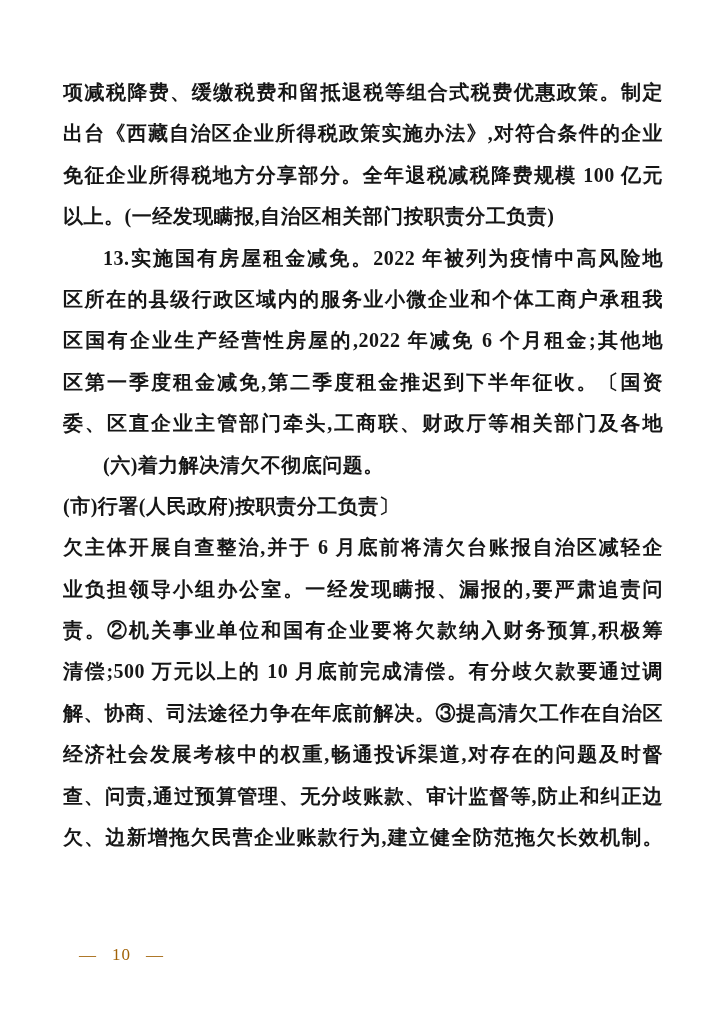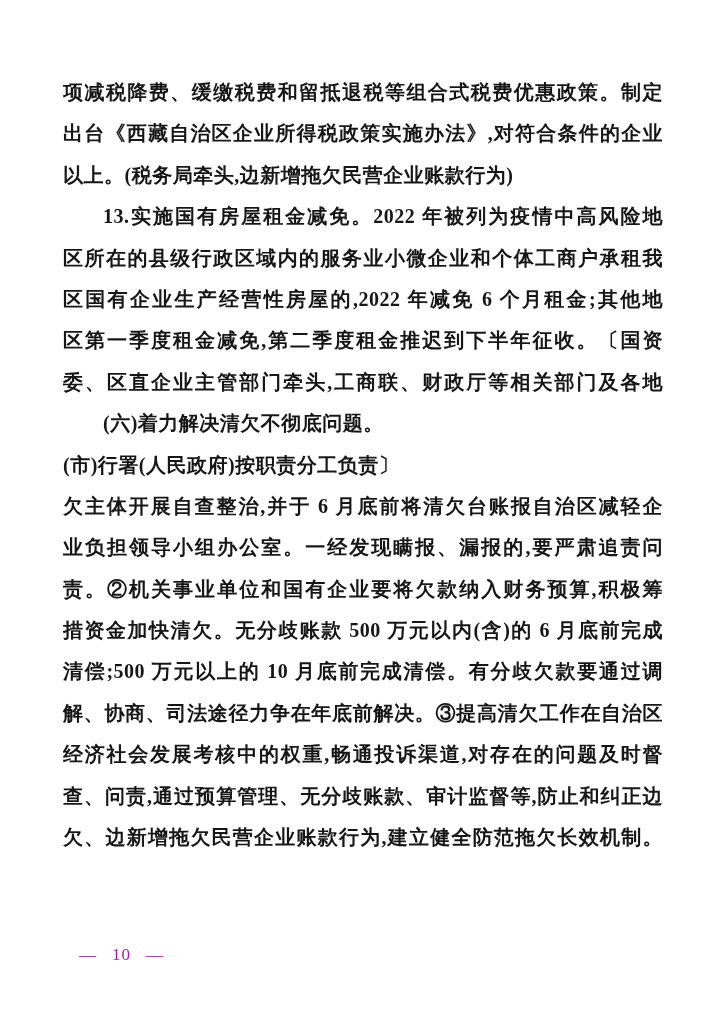--- a/index.html
+++ b/index.html
@@ -43,48 +43,48 @@
   .seg.bold {
     font-weight: 800;
   }
   .footer {
     position: absolute;
     left: 79px;
     top: 942px;
     height: 26px;
     line-height: 26px;
     font-size: 17px;
-    color: #a21caf;
+    color: #a16207;
     letter-spacing: 1px;
   }
   .footer .pn {
     margin: 0 15px;
   }
 </style>
 </head>
 <body>
 
 <div class="page">
 
   <div class="body-text-block">
 
   <div class="line"><span class="seg">项减税降费、缓缴税费和留抵退税等组合式税费优惠政策。制定</span></div>
       <div class="line"><span class="seg">出台《西藏自治区企业所得税政策实施办法》,对符合条件的企业</span></div>
-      <div class="line para-end"><span class="seg">以上。(税务局牵头,边新增拖欠民营企业账款行为)</span></div>
+      <div class="line"><span class="seg">免征企业所得税地方分享部分。全年退税减税降费规模 100 亿元</span></div>
+      <div class="line para-end"><span class="seg">以上。(一经发现瞒报,自治区相关部门按职责分工负责)</span></div>
       <div class="line indent"><span class="seg bold">13.实施国有房屋租金减免。</span><span class="seg">2022 年被列为疫情中高风险地</span></div>
       <div class="line"><span class="seg">区所在的县级行政区域内的服务业小微企业和个体工商户承租我</span></div>
       <div class="line"><span class="seg">区国有企业生产经营性房屋的,2022 年减免 6 个月租金;其他地</span></div>
       <div class="line"><span class="seg">区第一季度租金减免,第二季度租金推迟到下半年征收。〔国资</span></div>
       <div class="line"><span class="seg">委、区直企业主管部门牵头,工商联、财政厅等相关部门及各地</span></div>
       <div class="line indent para-end"><span class="seg bold">(六)着力解决清欠不彻底问题。</span></div>
       <div class="line para-end"><span class="seg">(市)行署(人民政府)按职责分工负责〕</span></div>
       <div class="line"><span class="seg">欠主体开展自查整治,并于 6 月底前将清欠台账报自治区减轻企</span></div>
       <div class="line"><span class="seg">业负担领导小组办公室。一经发现瞒报、漏报的,要严肃追责问</span></div>
       <div class="line"><span class="seg">责。②机关事业单位和国有企业要将欠款纳入财务预算,积极筹</span></div>
-      <div class="line"><span class="seg">措资金加快清欠。无分歧账款 500 万元以内(含)的 6 月底前完成</span></div>
       <div class="line"><span class="seg">清偿;500 万元以上的 10 月底前完成清偿。有分歧欠款要通过调</span></div>
       <div class="line"><span class="seg">解、协商、司法途径力争在年底前解决。③提高清欠工作在自治区</span></div>
       <div class="line"><span class="seg">经济社会发展考核中的权重,畅通投诉渠道,对存在的问题及时督</span></div>
       <div class="line"><span class="seg">查、问责,通过预算管理、无分歧账款、审计监督等,防止和纠正边清</span></div>
       <div class="line"><span class="seg">欠、边新增拖欠民营企业账款行为,建立健全防范拖欠长效机制。</span></div>
     </div>
 
   <div class="footer">
     <span>—</span><span class="pn">10</span><span>—</span>
   </div>

